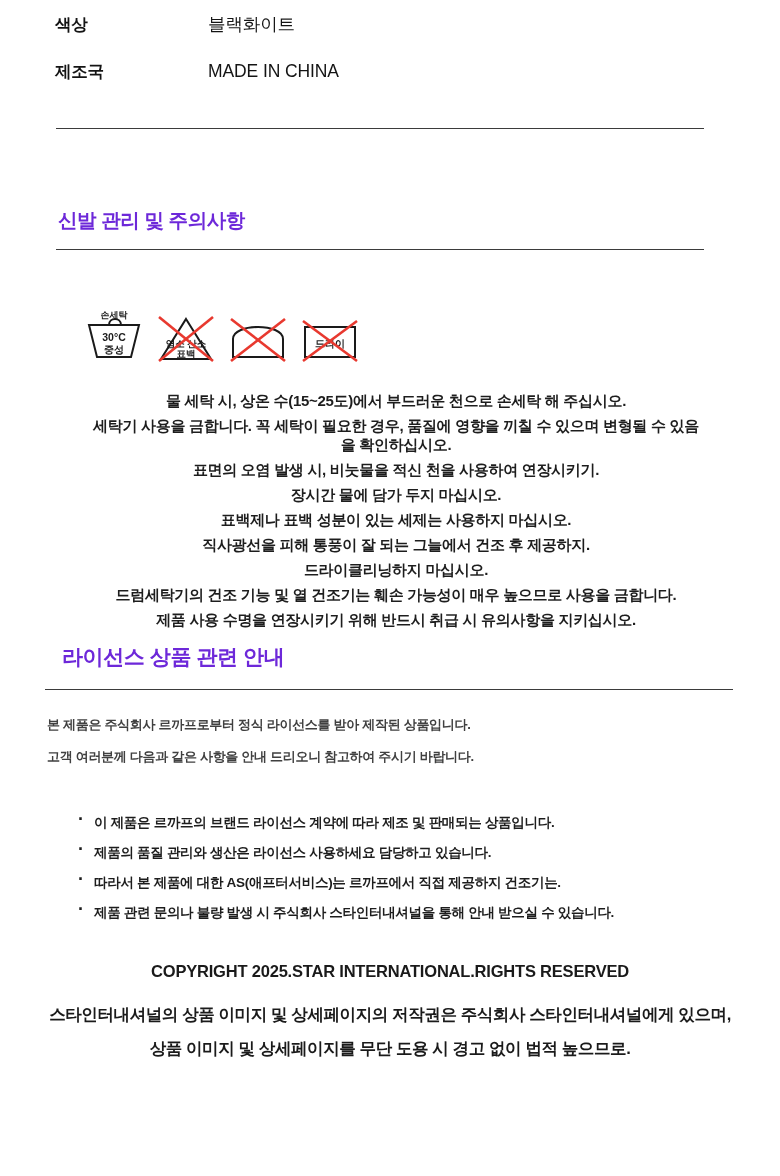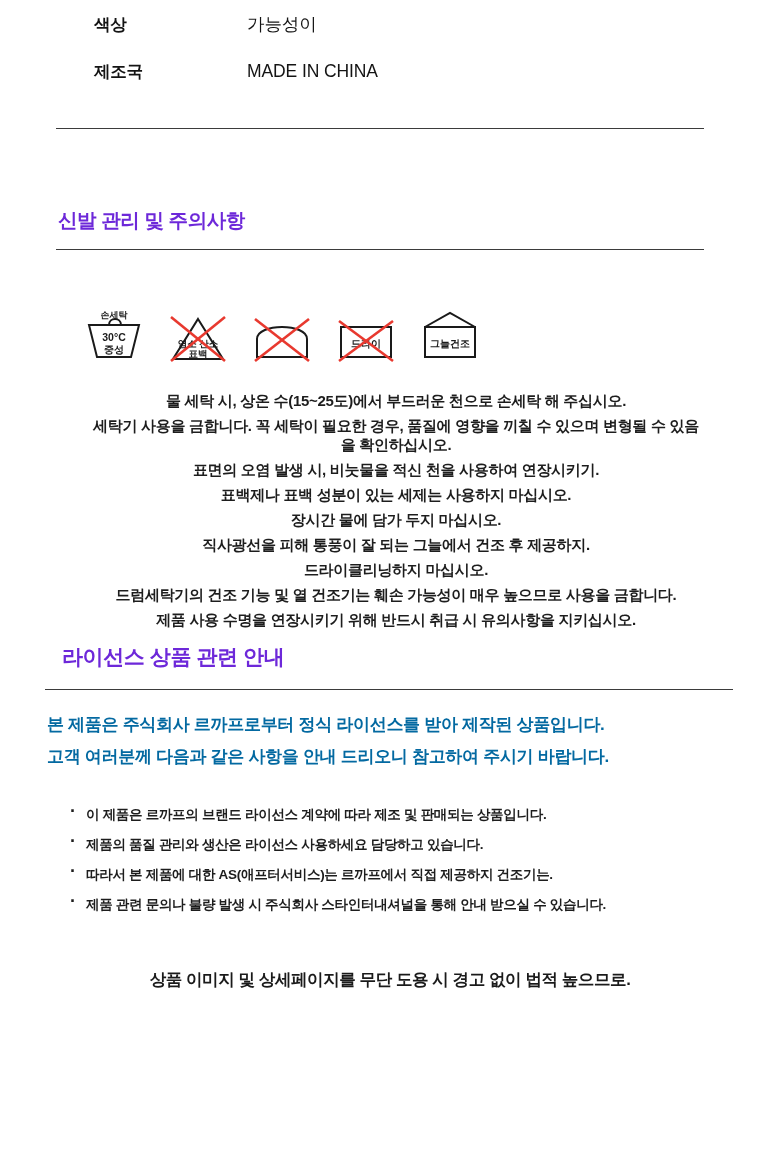--- a/index.html
+++ b/index.html
@@ -33,21 +33,20 @@
     display: flex;
     align-items: baseline;
     height: 49px;
   }
   .spec-label {
     width: 153px;
     font-size: 16.5px;
     font-weight: 700;
     color: #141414;
     letter-spacing: -0.2px;
-    margin-left: 39px;
   }
   .spec-value {
     font-size: 17.5px;
     font-weight: 400;
     color: #141414;
     letter-spacing: -0.1px;
   }
 
   .divider {
     position: absolute;
@@ -71,21 +70,21 @@
     font-size: 19.5px;
   }
   #divider-care { top: 249px; }
 
   
   .symbols {
     position: absolute;
     left: 83px;
     top: 303px;
     display: flex;
-    gap: 22px;
+    gap: 10px;
     align-items: center;
   }
   .sym {
     position: relative;
     width: 62px;
     height: 62px;
   }
   .sym svg { display: block; }
 
   
@@ -114,33 +113,33 @@
   #divider-license { left: 45px; width: 688px; top: 689px; }
 
   .license-intro {
     position: absolute;
     left: 47px;
     top: 714px;
     width: 690px;
   }
   .license-intro p {
     margin: 0 0 10px 0;
-    font-size: 17px;
-    font-weight: 700;
-    color: #0369a1;
+    font-size: 13px;
+    font-weight: 700;
+    color: #404040;
     letter-spacing: -0.3px;
     line-height: 22px;
   }
 
   .license-list {
     position: absolute;
     left: 64px;
     top: 805px;
     width: 680px;
-    margin: 0;
+    margin: 8px;
     padding: 0;
     list-style: none;
   }
   .license-list li {
     position: relative;
     padding-left: 22px;
     margin-bottom: 11px;
     font-size: 13.5px;
     font-weight: 700;
     color: #1d1d1d;
@@ -182,21 +181,21 @@
   }
 </style>
 </head>
 <body>
 
 <div class="page">
 
   <div class="spec-table">
     <div class="spec-row">
       <div class="spec-label">색상</div>
-      <div class="spec-value">가능성이</div>
+      <div class="spec-value">블랙화이트</div>
     </div>
     <div class="spec-row">
       <div class="spec-label">제조국</div>
       <div class="spec-value">MADE IN CHINA</div>
     </div>
   </div>
 
   <div class="divider" id="divider-top"></div>
 
   <div class="section-title" id="care-title">신발 관리 및 주의사항</div>
@@ -234,36 +233,29 @@
 
     <div class="sym">
       <svg width="62" height="62" viewBox="0 0 62 62">
         <rect x="6" y="24" width="50" height="30" fill="none" stroke="#1a1a1a" stroke-width="2"></rect>
         <text x="31" y="44" font-family="Liberation Sans, sans-serif" font-size="10" font-weight="700" text-anchor="middle" fill="#1a1a1a">드라이</text>
         <path d="M4 18 L58 58" stroke="#e8392f" stroke-width="2.6"></path>
         <path d="M58 18 L4 58" stroke="#e8392f" stroke-width="2.6"></path>
       </svg>
     </div>
 
-    <div class="sym">
-      <svg width="62" height="62" viewBox="0 0 62 62">
-        <rect x="6" y="24" width="50" height="30" fill="none" stroke="#1a1a1a" stroke-width="2"></rect>
-        <path d="M6 24 L31 10 L56 24" fill="none" stroke="#1a1a1a" stroke-width="2"></path>
-        <text x="31" y="44" font-family="Liberation Sans, sans-serif" font-size="10" font-weight="700" text-anchor="middle" fill="#1a1a1a">그늘건조</text>
-      </svg>
-    </div>
 
   </div>
 
   <div class="care-text">
     <p>물 세탁 시, 상온 수(15~25도)에서 부드러운 천으로 손세탁 해 주십시오.</p>
     <p>세탁기 사용을 금합니다. 꼭 세탁이 필요한 경우, 품질에 영향을 끼칠 수 있으며 변형될 수 있음을 확인하십시오.</p>
     <p>표면의 오염 발생 시, 비눗물을 적신 천을 사용하여 연장시키기.</p>
+    <p>장시간 물에 담가 두지 마십시오.</p>
     <p>표백제나 표백 성분이 있는 세제는 사용하지 마십시오.</p>
-    <p>장시간 물에 담가 두지 마십시오.</p>
     <p>직사광선을 피해 통풍이 잘 되는 그늘에서 건조 후 제공하지.</p>
     <p>드라이클리닝하지 마십시오.</p>
     <p>드럼세탁기의 건조 기능 및 열 건조기는 훼손 가능성이 매우 높으므로 사용을 금합니다.</p>
     <p>제품 사용 수명을 연장시키기 위해 반드시 취급 시 유의사항을 지키십시오.</p>
   </div>
 
   <div class="section-title" id="license-title">라이선스 상품 관련 안내</div>
   <div class="divider" id="divider-license"></div>
 
   <div class="license-intro">
@@ -272,16 +264,18 @@
   </div>
 
   <ul class="license-list">
     <li>이 제품은 르까프의 브랜드 라이선스 계약에 따라 제조 및 판매되는 상품입니다.</li>
     <li>제품의 품질 관리와 생산은 라이선스 사용하세요 담당하고 있습니다.</li>
     <li>따라서 본 제품에 대한 AS(애프터서비스)는 르까프에서 직접 제공하지 건조기는.</li>
     <li>제품 관련 문의나 불량 발생 시 주식회사 스타인터내셔널을 통해 안내 받으실 수 있습니다.</li>
   </ul>
 
   <div class="footer">
+    <p class="copyright">COPYRIGHT 2025.STAR INTERNATIONAL.RIGHTS RESERVED</p>
+    <p class="notice">스타인터내셔널의 상품 이미지 및 상세페이지의 저작권은 주식회사 스타인터내셔널에게 있으며,</p>
     <p class="notice">상품 이미지 및 상세페이지를 무단 도용 시 경고 없이 법적 높으므로.</p>
   </div>
 
 </div>
 
 </body></html>

